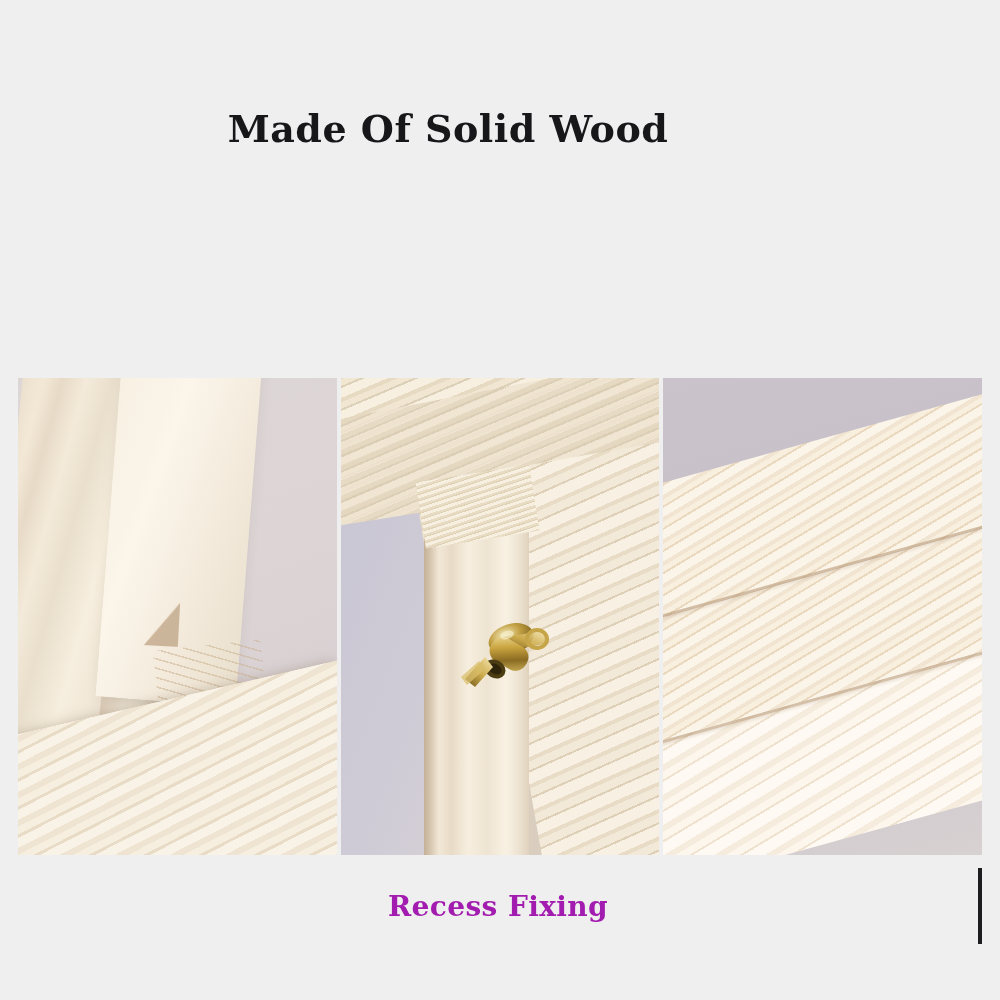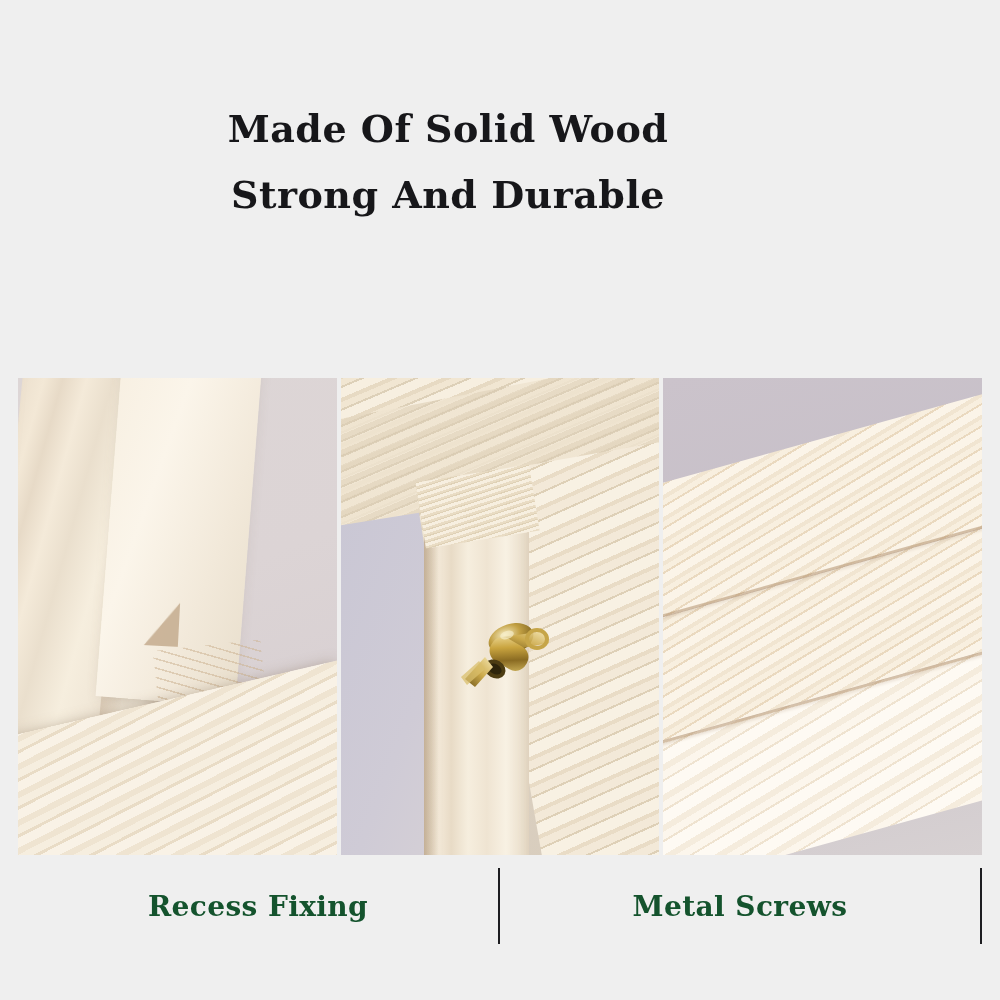--- a/index.html
+++ b/index.html
@@ -276,37 +276,36 @@
   .caption-cell {
     flex: 1 1 0;
     text-align: center;
     position: relative;
   }
   .caption-text {
     font-family: "DejaVu Serif", "Liberation Serif", serif;
     font-weight: bold;
     font-size: 28px;
     letter-spacing: 0.4px;
-    color: #14532d;
+    color: #a21caf;
     white-space: nowrap;
   }
   .caption-divider {
     flex: 0 0 2px;
     width: 2px;
     height: 76px;
     background: #1d1d20;
     align-self: center;
   }
 </style>
 </head>
 <body>
 
 <div class="headline">
   <span class="headline-line">Made Of Solid Wood</span>
-  <span class="headline-line">Strong And Durable</span>
 </div>
 
 <div class="panel-strip">
 
   <div class="panel p1">
     <div class="p1-post">
       <div class="p1-post-edge"></div>
     </div>
     <div class="p1-arm"></div>
     <div class="p1-notch"></div>
@@ -363,17 +362,14 @@
     <div class="p3-gap p3-g2"></div>
   </div>
 
 </div>
 
 <div class="caption-row">
   <div class="caption-cell">
     <span class="caption-text">Recess Fixing</span>
   </div>
   <div class="caption-divider"></div>
-  <div class="caption-cell">
-    <span class="caption-text">Metal Screws</span>
-  </div>
   <div class="caption-divider"></div>
 </div>
 
 </body></html>

